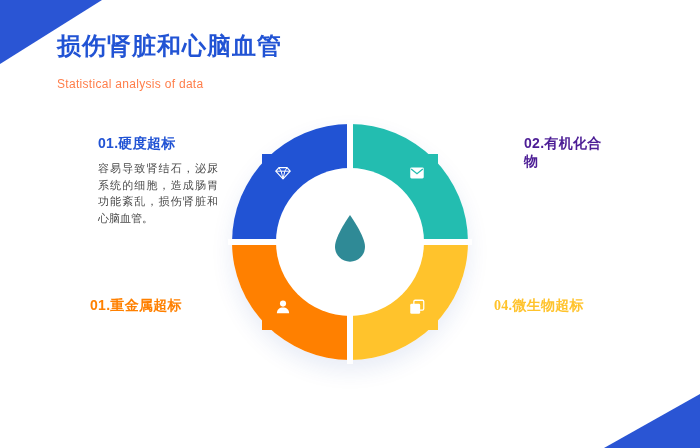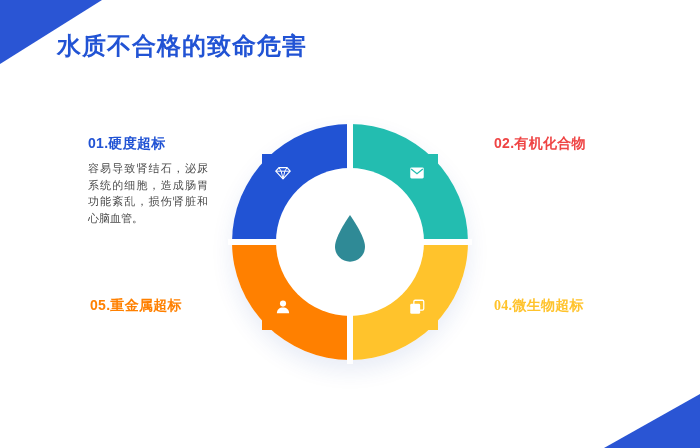--- a/index.html
+++ b/index.html
@@ -15,26 +15,26 @@
 
   
   .header { position:absolute; left:57px; top:30px; }
   .title { font-size:24px; font-weight:bold; color:#2153d4; letter-spacing:1px; }
   .subtitle { margin-top:15px; font-size:12px; color:#ff7e4a; letter-spacing:.3px; }
 
   
   .block { position:absolute; width:120px; }
   .block .h { font-size:14px; font-weight:bold; margin-bottom:7px; letter-spacing:.3px; }
   .block .body { font-size:11px; line-height:1.5; color:#4a4a4a; text-align:justify; }
-  .b1 { left:88px;  top:135px; }
+  .b1 { left:98px;  top:135px; }
   .b2 { left:494px; top:135px; }
   .b3 { left:90px;  top:297px; }
   .b4 { left:494px; top:297px; }
   .c-blue   { color:#2153d4; }
-  .c-teal   { color:#ef4444; }
+  .c-teal   { color:#4c1d95;margin-left:30px; }
   .c-orange { color:#ff8000; }
   .c-yellow { color:#ffc32c;font-family:Liberation Serif, serif; }
 
   
   .diagram { position:absolute; left:232px; top:124px; width:236px; height:236px; }
   .ring { position:absolute; left:0; top:0; width:236px; height:236px; border-radius:50%;
           background:conic-gradient(from 0deg,
             #23bdb0 0deg 90deg,
             #ffc32c 90deg 180deg,
             #ff8000 180deg 270deg,
@@ -53,34 +53,35 @@
 </style>
 </head>
 <body>
 
 <div class="slide">
 
   <div class="corner tl"></div>
   <div class="corner br"></div>
 
   <header class="header">
-    <h1 class="title">水质不合格的致命危害</h1>
+    <h1 class="title">损伤肾脏和心脑血管</h1>
+    <div class="subtitle">Statistical analysis of data</div>
   </header>
 
   <section class="block b1">
     <h2 class="h c-blue">01.硬度超标</h2>
     <p class="body">容易导致肾结石，泌尿系统的细胞，造成肠胃功能紊乱，损伤肾脏和心脑血管。</p>
   </section>
 
   <section class="block b2">
     <h2 class="h c-teal">02.有机化合物</h2>
   </section>
 
   <section class="block b3">
-    <h2 class="h c-orange">05.重金属超标</h2>
+    <h2 class="h c-orange">01.重金属超标</h2>
   </section>
 
   <section class="block b4">
     <h2 class="h c-yellow">04.微生物超标</h2>
   </section>
 
   <div class="diagram">
     <div class="ring"></div>
 
     <div class="tab tab-blue">

